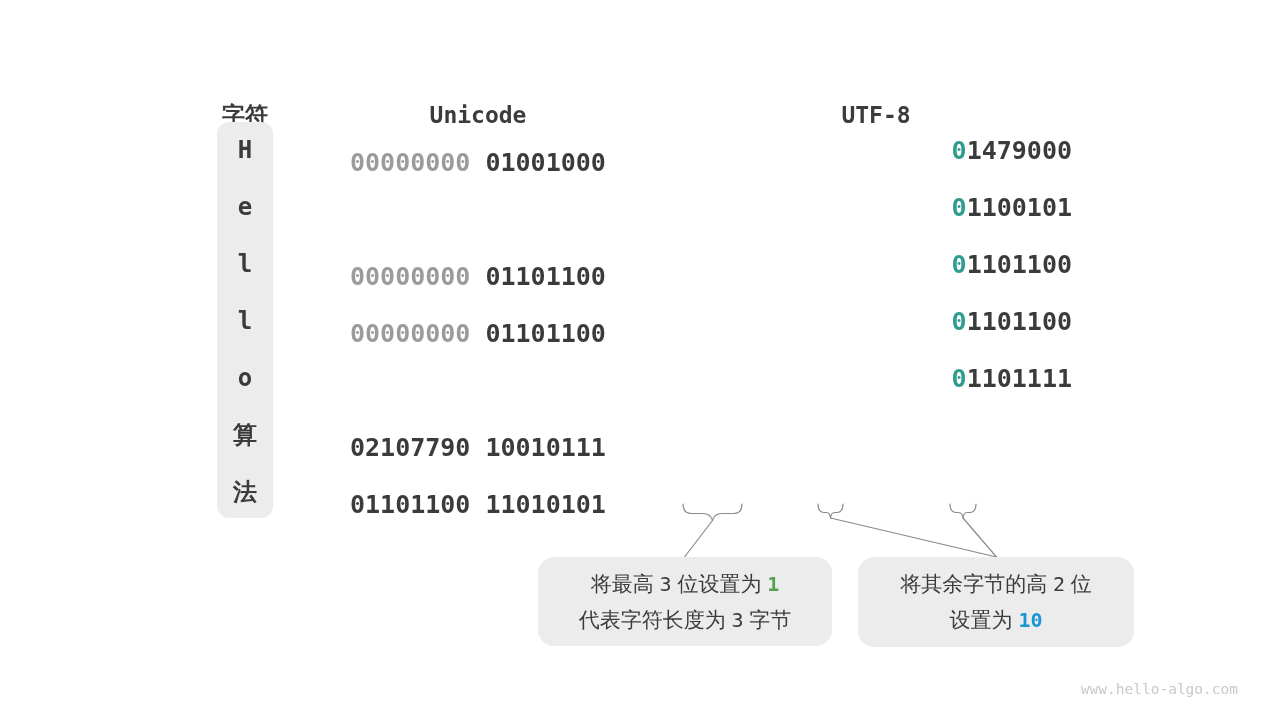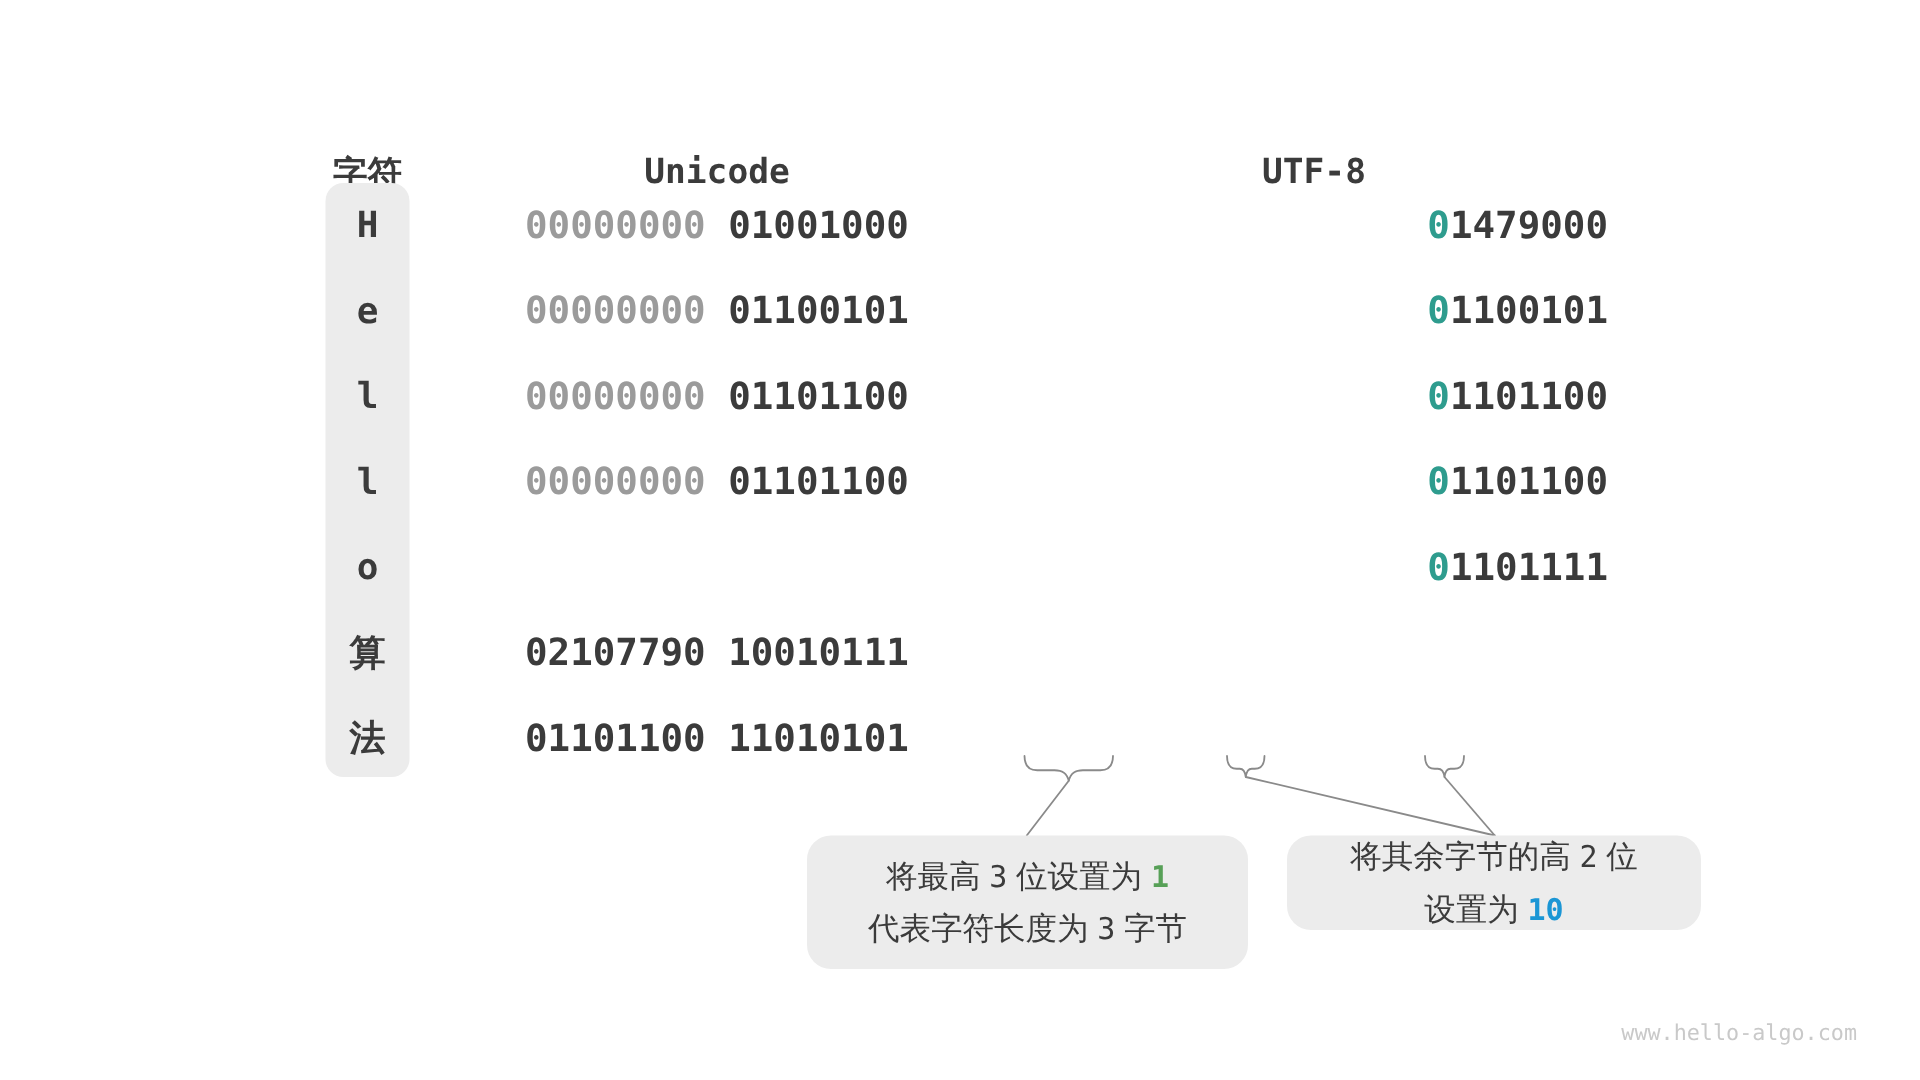--- a/index.html
+++ b/index.html
@@ -32,39 +32,39 @@
     position:absolute;left:217px;top:122px;width:56px;height:396px;
     background:var(--panel);border-radius:12px;
   }
   
   #rows{position:absolute;left:0;top:122px;width:1280px;height:398px;display:flex;flex-direction:column;}
   .row{position:relative;flex:1;}
   .cell{position:absolute;top:50%;transform:translateY(-50%);white-space:pre;
         font-family:"DejaVu Sans Mono",monospace;font-weight:700;font-size:25px;color:var(--dark);}
   .cell-char{left:217px;width:56px;text-align:center;
              font-family:"DejaVu Sans Mono","Liberation Sans",sans-serif;font-size:24px;}
-  .cell-unicode{left:350px;}
+  .cell-unicode{left:350px;margin-top:12px;}
   .cell-utf8{right:208px;text-align:right;}
   
   .seg-dark{color:var(--dark);}
   .seg-gray{color:var(--gray);}
   .seg-teal{color:var(--teal);}
   .seg-green{color:var(--green);}
   .seg-blue{color:var(--blue);}
   
   .overlay{position:absolute;left:0;top:0;width:1280px;height:720px;pointer-events:none;}
   .overlay path{fill:none;stroke:var(--connector);stroke-width:1.2;stroke-linecap:round;stroke-linejoin:round;}
   
   .note{
     position:absolute;background:var(--panel);border-radius:16px;
     display:flex;flex-direction:column;justify-content:center;align-items:center;
     font-size:21px;line-height:35px;color:var(--dark);white-space:pre;
   }
   .note-left{left:538px;top:557px;width:294px;height:89px;}
-  .note-right{left:858px;top:557px;width:276px;height:63px;}
+  .note-right{left:858px;top:557px;width:276px;height:90px;}
   .note .seg-num,.note .seg-green,.note .seg-blue{
     font-family:"DejaVu Sans Mono",monospace;font-size:20px;
   }
   .note .seg-green,.note .seg-blue{font-weight:700;}
   .note .seg-green{color:var(--green);}
   .note .seg-blue{color:var(--blue);}
   
   .watermark{
     position:absolute;right:42px;bottom:23px;
     font-family:"DejaVu Sans Mono",monospace;font-size:14.5px;color:var(--watermark);
@@ -82,21 +82,20 @@
   <div class="char-col-bg"></div>
 
   <div id="rows">
       <div class="row">
         <div class="cell cell-char">H</div>
         <div class="cell cell-unicode"><span class="seg-gray">00000000 </span><span class="seg-dark">01001000</span></div>
         <div class="cell cell-utf8"><span class="seg-teal">0</span><span class="seg-dark">1479000</span></div>
       </div>
       <div class="row">
         <div class="cell cell-char">e</div>
-        <div class="cell cell-unicode"><span class="seg-gray">00000000 </span><span class="seg-dark">01100101</span></div>
         <div class="cell cell-utf8"><span class="seg-teal">0</span><span class="seg-dark">1100101</span></div>
       </div>
       <div class="row">
         <div class="cell cell-char">l</div>
         <div class="cell cell-unicode"><span class="seg-gray">00000000 </span><span class="seg-dark">01101100</span></div>
         <div class="cell cell-utf8"><span class="seg-teal">0</span><span class="seg-dark">1101100</span></div>
       </div>
       <div class="row">
         <div class="cell cell-char">l</div>
         <div class="cell cell-unicode"><span class="seg-gray">00000000 </span><span class="seg-dark">01101100</span></div>

